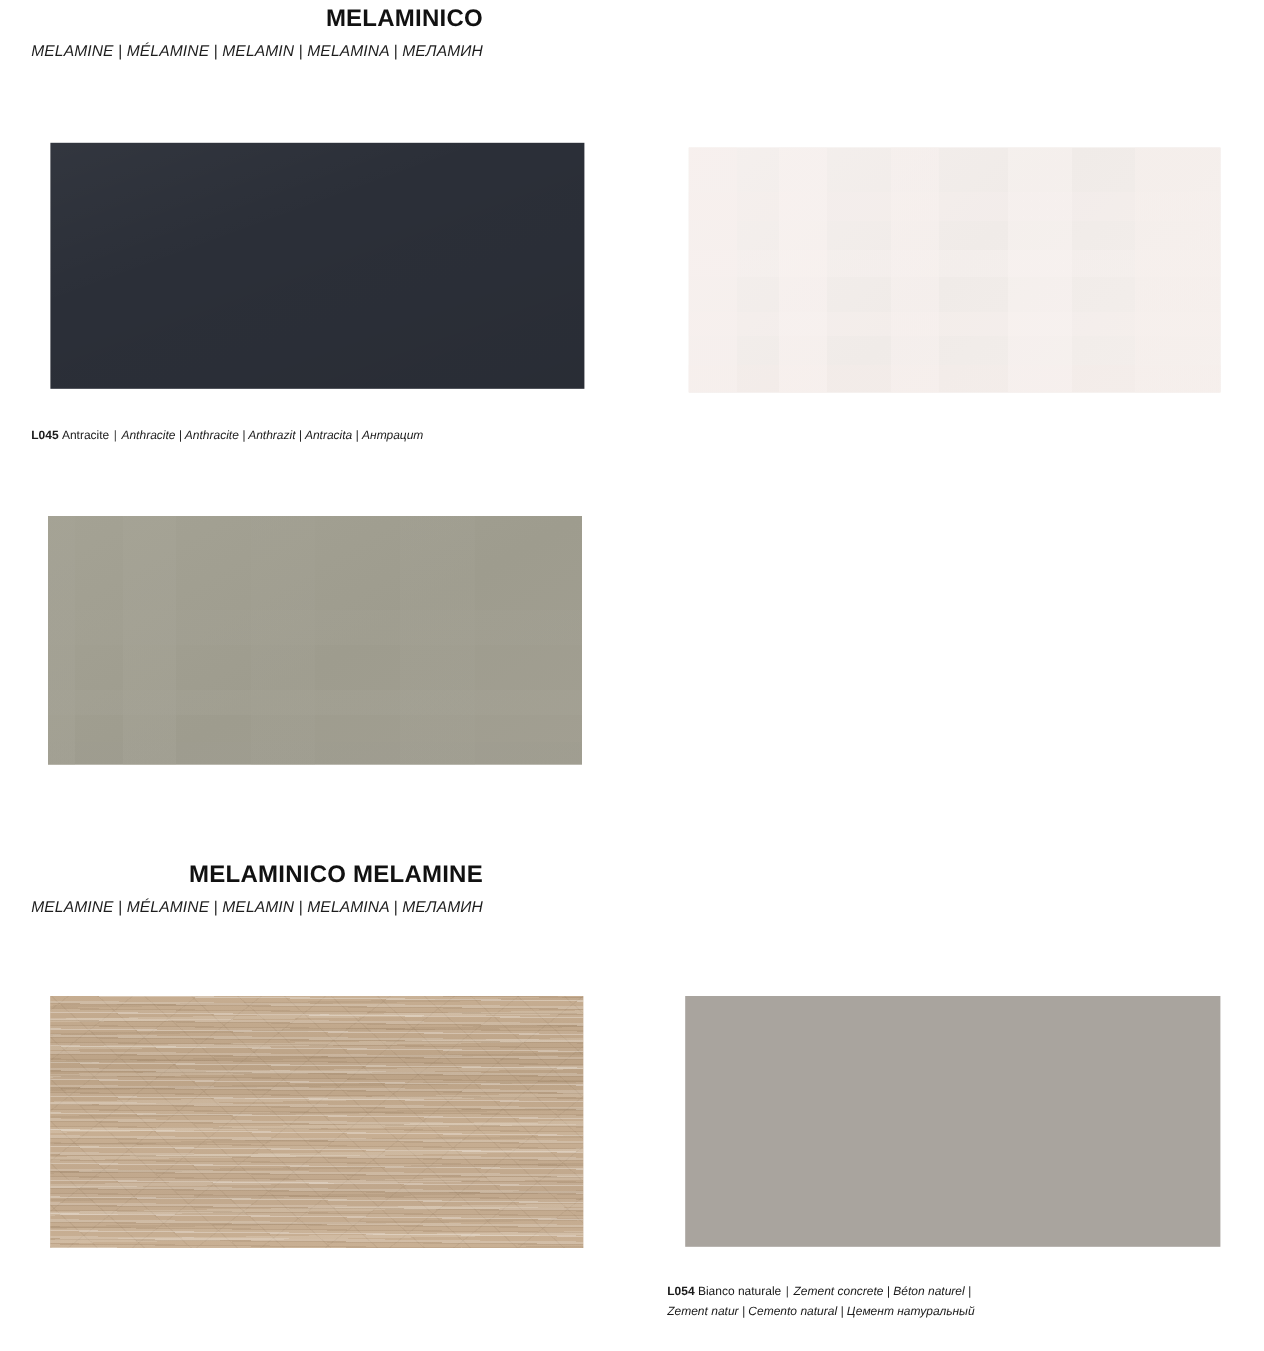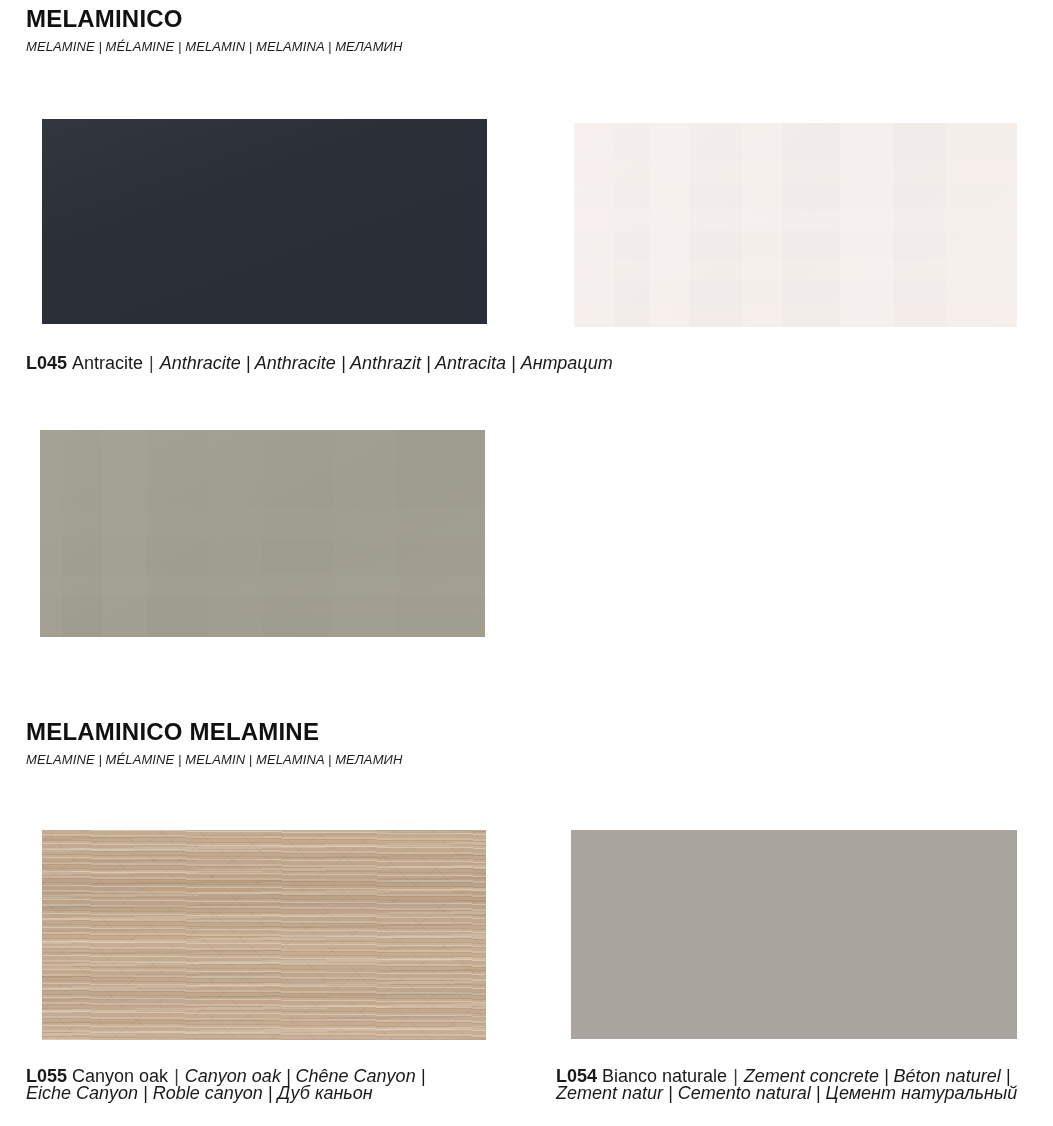--- a/index.html
+++ b/index.html
@@ -15,27 +15,28 @@
     font-family: "Liberation Sans", "DejaVu Sans", sans-serif;
     color: #1a1a1a;
     overflow: hidden;
   }
 
   .page { position: relative; width: 1053px; height: 1126px; }
 
   
   .section-head { position: absolute; left: 26px; }
   .section-title {
-    font-size: 24px;
+    font-size: 20px;
     font-weight: bold;
     letter-spacing: 0.2px;
     color: #111111;
     margin: 0;
     line-height: 1.05;
     white-space: nowrap;
+    text-align: right;
   }
   .section-sub {
     font-size: 13px;
     font-style: italic;
     font-weight: 400;
     color: #1d1d1d;
     margin: 0;
     margin-top: 9px;
     line-height: 1.05;
     letter-spacing: 0.1px;
@@ -104,21 +105,21 @@
       repeating-radial-gradient(circle at 85% 66%, rgba(86,82,78,0.14) 0 2px, rgba(0,0,0,0.0) 2px 8px),
       repeating-linear-gradient(27deg, rgba(255,255,255,0.09) 0 2px, rgba(0,0,0,0.0) 2px 6px),
       repeating-linear-gradient(-51deg, rgba(92,88,84,0.10) 0 2px, rgba(0,0,0,0.0) 2px 7px),
       repeating-linear-gradient(78deg, rgba(255,255,255,0.07) 0 1px, rgba(0,0,0,0.0) 1px 5px),
       linear-gradient(145deg, #b0aba5 0%, #a39e98 40%, #adа8a2 70%, #a6a19b 100%);
   }
 
   
   .caption {
     position: absolute;
-    font-size: 18px;
+    font-size: 10px;
     line-height: 17px;
     color: #1a1a1a;
     white-space: nowrap;
   }
   .caption .code {
     font-weight: bold;
     font-style: normal;
   }
   .caption .it {
     font-style: italic;
@@ -151,24 +152,20 @@
   <div class="swatch sw-bianco" style="left:574px; top:123px; width:443px; height:204px;"></div>
 
   <div class="swatch sw-sabbia" style="left:40px; top:430px; width:445px; height:207px;"></div>
 
   <div class="section-head" style="top:719px;">
     <div class="section-title">MELAMINICO MELAMINE</div>
     <div class="section-sub">MELAMINE | MÉLAMINE | MELAMIN | MELAMINA | МЕЛАМИН</div>
   </div>
 
   <div class="swatch sw-canyonoak" style="left:42px; top:830px; width:444px; height:210px;"></div>
-  <div class="caption" style="left:26px; top:1068px;">
-    <span class="code">L055</span><span class="rm">&nbsp;</span><span class="rm">Canyon oak</span><span class="sep">&nbsp;|&nbsp;</span><span class="it">Canyon oak | Chêne Canyon |</span>
-    <span class="it line2">Eiche Canyon | Roble canyon | Дуб каньон</span>
-  </div>
 
   <div class="swatch sw-cemento" style="left:571px; top:830px; width:446px; height:209px;"></div>
   <div class="caption" style="left:556px; top:1068px;">
     <span class="code">L054</span><span class="rm">&nbsp;</span><span class="rm">Bianco naturale</span><span class="sep">&nbsp;|&nbsp;</span><span class="it">Zement concrete | Béton naturel |</span>
     <span class="it line2">Zement natur | Cemento natural | Цемент натуральный</span>
   </div>
 
 </div>
 
 </body></html>

